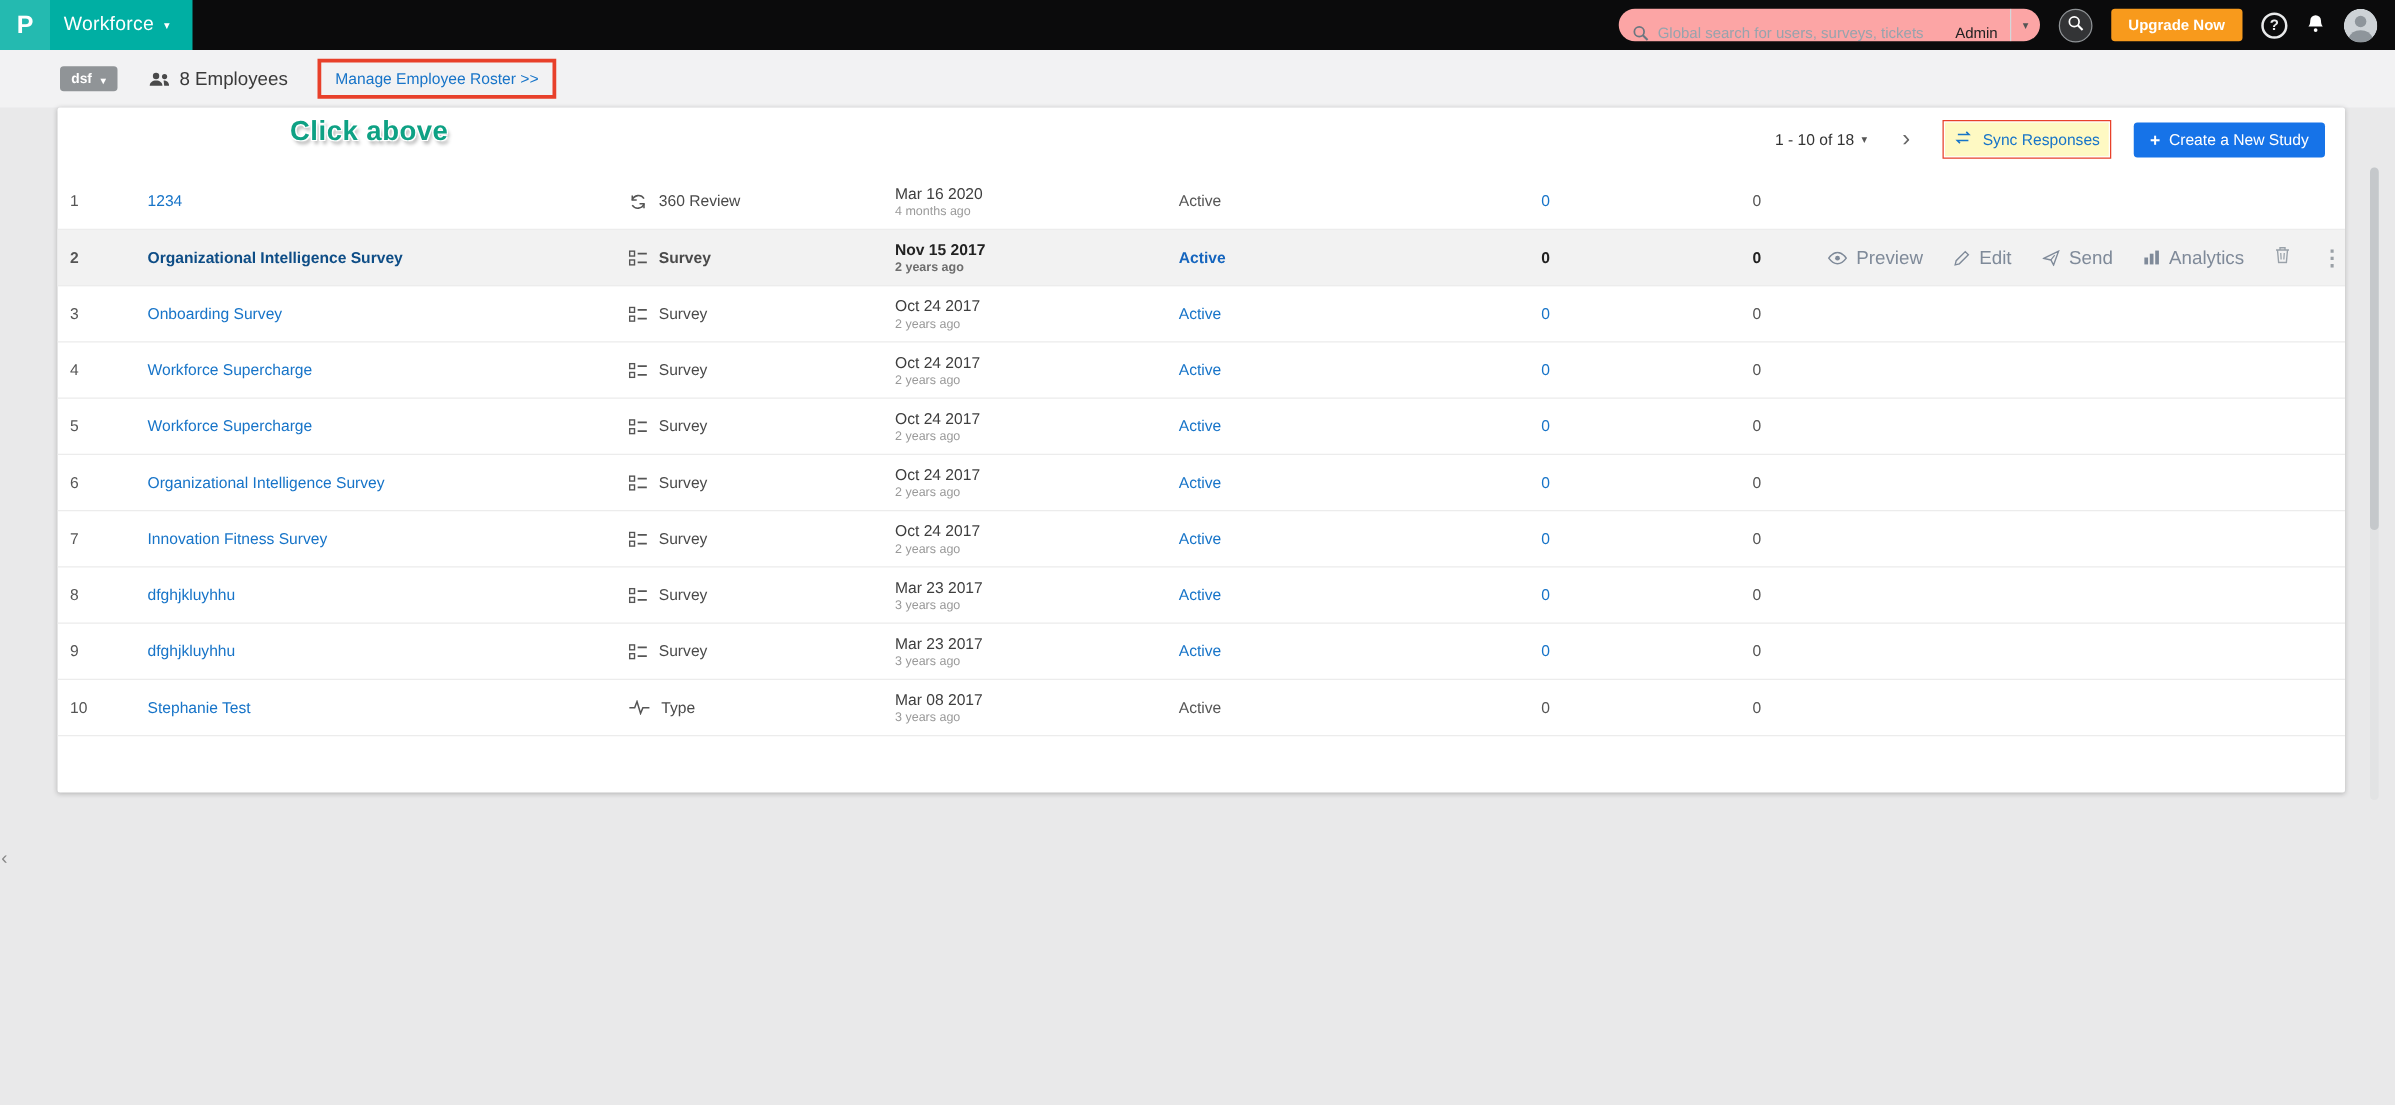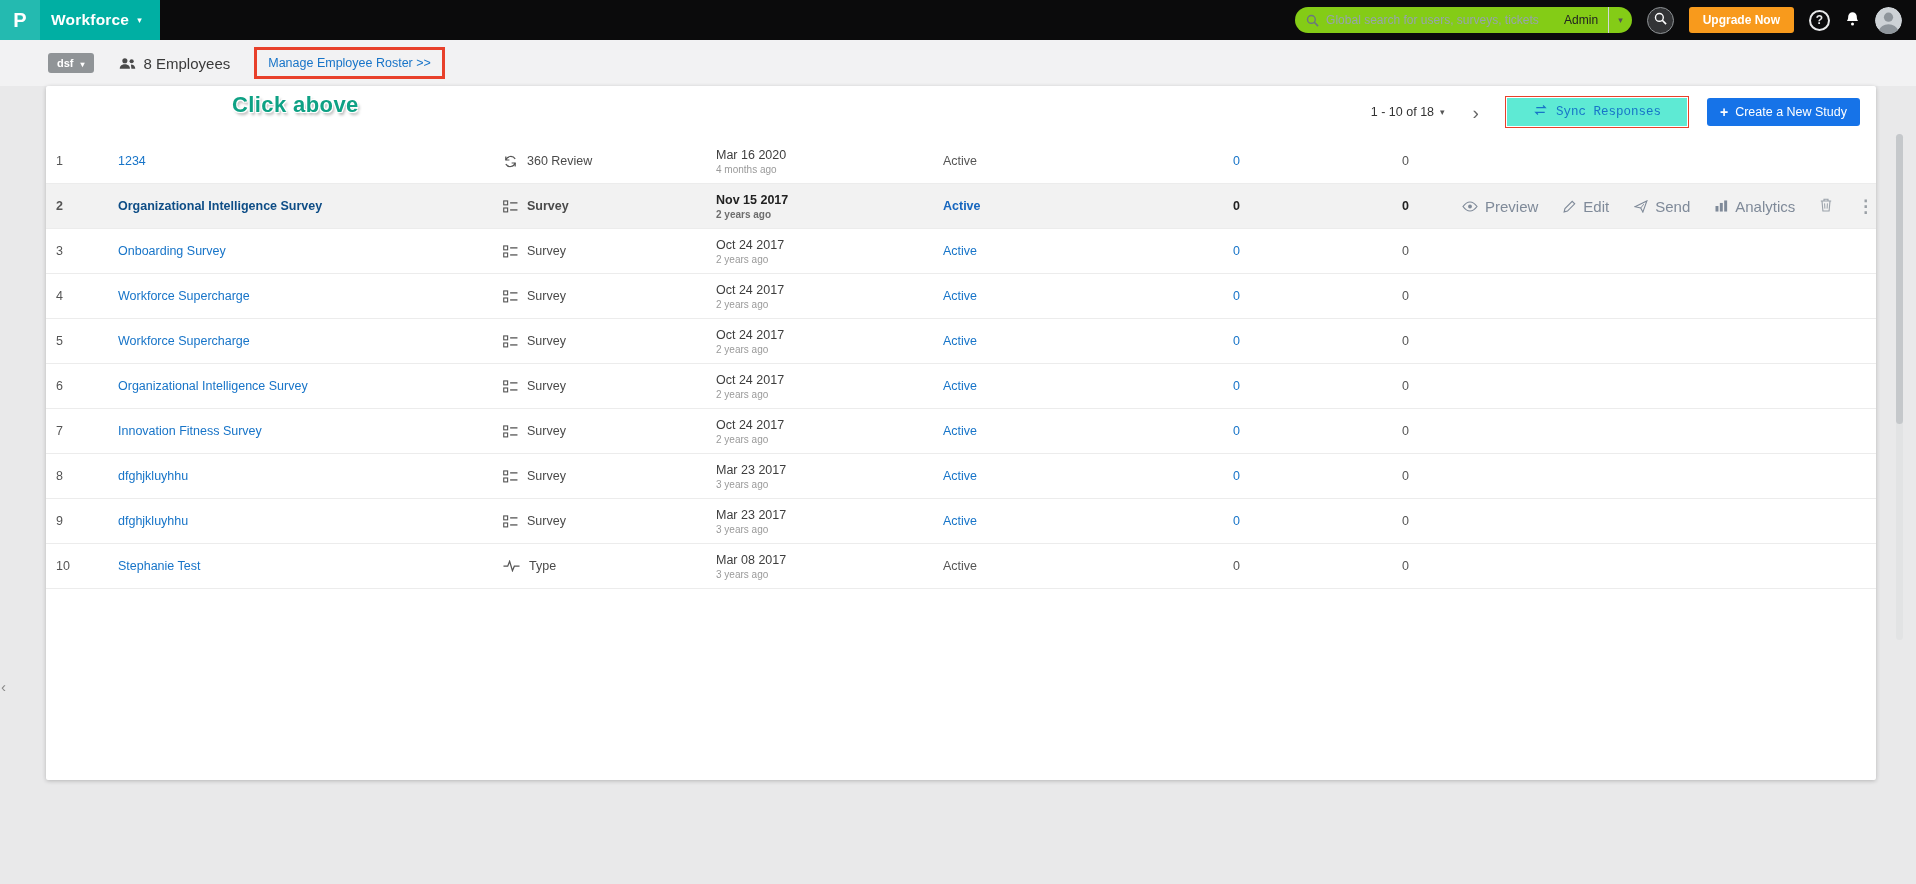--- a/index.html
+++ b/index.html
@@ -13,24 +13,24 @@
   *{box-sizing:border-box;margin:0;padding:0}
   html,body{width:1916px;height:884px;overflow:hidden}
   body{font-family:"Liberation Sans",sans-serif;background:#E9E9EA;position:relative;font-size:12.5px;color:#4a4a4a}
   [data-interactable="true"]{cursor:pointer}
 
   
   .topbar{position:absolute;top:0;left:0;right:0;height:40px;background:#0B0B0C;display:flex;align-items:center;z-index:5}
   .brand{height:100%;background:var(--teal);display:flex;align-items:center;padding-right:18px}
   .logo{width:40px;height:40px;background:rgba(255,255,255,.14);display:flex;align-items:center;justify-content:center}
   .logo-glyph{color:#fff;font-weight:800;font-size:20px}
-  .brand-label{color:#fff;font-weight:700;font-size:15.5px;margin:0 8px 0 11px;letter-spacing:.2px}
+  .brand-label{color:#fff;font-weight:400;font-size:15.5px;margin:0 8px 0 11px;letter-spacing:.2px}
   .caret{color:#fff;font-size:9px;line-height:1}
   .top-right{margin-left:auto;display:flex;align-items:center;gap:15px;padding-right:14px}
-  .search-pill{display:flex;align-items:center;background:#84cc16;border-radius:13px;height:26px;overflow:hidden}
+  .search-pill{display:flex;align-items:flex-end;background:#fca5a5;border-radius:13px;height:26px;overflow:hidden}
   .mag{color:#6b7680;margin:0 7px 0 11px;display:flex}
   .search-input{border:0;outline:0;width:228px;font-size:12px;color:#333;background:transparent;font-family:"Liberation Sans",sans-serif}
   .search-input::placeholder{color:#97A3AD}
   .scope{font-size:12px;color:#222;padding:0 10px}
   .scope-caret{border-left:1px solid #D4D7DA;height:100%;display:flex;align-items:center;padding:0 9px}
   .scope-caret .caret{color:#555}
   .search-btn{width:27px;height:27px;border-radius:50%;background:#333436;border:1px solid #8F9396;color:#fff;display:flex;align-items:center;justify-content:center}
   .upgrade{background:var(--orange);color:#fff;font-size:12px;font-weight:700;padding:6px 14px;border-radius:3px;border:0;font-family:Liberation Sans, sans-serif}
   .help{width:21px;height:21px;border-radius:50%;border:2px solid #E9EAEB;color:#E9EAEB;font-size:12px;font-weight:700;display:flex;align-items:center;justify-content:center}
   .bell{color:#fff;display:flex;align-items:center}
@@ -39,29 +39,29 @@
   
   .subbar{position:absolute;top:40px;left:0;right:0;height:46px;background:#F2F2F3;display:flex;align-items:center;padding-left:48px}
   .proj-btn{background:#909497;color:#fff;font-size:11px;font-weight:700;padding:4px 9px;border-radius:3px;display:flex;align-items:flex-end;gap:7px}
   .proj-btn .caret{font-size:8px}
   .employees{margin-left:25px;display:flex;align-items:center;gap:8px;color:#3a3a3a;font-size:15px}
   .emp-icon{color:#4a4a4a;display:flex}
   .roster-box{margin-left:24px;border:3px solid var(--highlight-red);padding:6px 11px}
   .roster-link{color:var(--blue-link);font-size:12.5px;text-decoration:none}
 
   
-  .card{position:absolute;left:46px;top:86px;width:1830px;height:694px;background:#fff;border-radius:2px;box-shadow:0 1px 4px rgba(0,0,0,.22)}
+  .card{position:absolute;left:46px;top:86px;width:1830px;height:548px;background:#fff;border-radius:2px;box-shadow:0 1px 4px rgba(0,0,0,.22)}
   .annotation{position:absolute;left:186px;top:6px;font-size:22px;font-weight:800;color:#0EA184;letter-spacing:.4px;
     text-shadow:-1px -1px 0 #fff,1px -1px 0 #fff,-1px 1px 0 #fff,1px 1px 0 #fff,2px 3px 3px rgba(0,0,0,.3)}
   .toolbar{position:absolute;top:10px;right:16px;display:flex;align-items:center}
   .pager{display:flex;align-items:center;gap:6px;font-size:12.5px;color:#333}
   .pager .caret{color:#555;font-size:9px}
   .next{margin:0 26px 0 28px;color:#666;font-size:19px;line-height:1}
   .sync-box{border:1.5px solid var(--highlight-red);padding:1px}
-  .sync-btn{display:flex;align-items:center;gap:8px;background:#5eead4;border:0;color:var(--blue-link);font-size:12.5px;padding:6px 26px;font-family:Liberation Mono, monospace}
+  .sync-btn{display:flex;align-items:center;gap:8px;background:#fef9c3;border:0;color:var(--blue-link);font-size:12.5px;padding:6px 7px;font-family:Liberation Sans, sans-serif}
   .create-btn{margin-left:18px;display:flex;align-items:center;gap:7px;background:var(--button-blue);border:0;color:#fff;font-size:12.5px;padding:7px 13px;border-radius:3px;font-family:"Liberation Sans",sans-serif}
   .create-btn .plus{font-size:14px;font-weight:700;line-height:1}
 
   
   .table{position:absolute;top:53px;left:0;right:0}
   .grid{display:grid;grid-template-columns:72px 385px 213px 227px 234px 203px 80px 1fr;align-items:center}
   .thead{height:42px;border-top:1px solid #E3E3E3;border-bottom:1px solid #E3E3E3;font-weight:700;font-size:12.5px;color:#3c3c3c}
   .trow{height:45px;border-bottom:1px solid #ECECEC}
   .trow.selected{background:#F2F2F2;font-weight:700;color:#222}
   .c{padding-right:6px}

